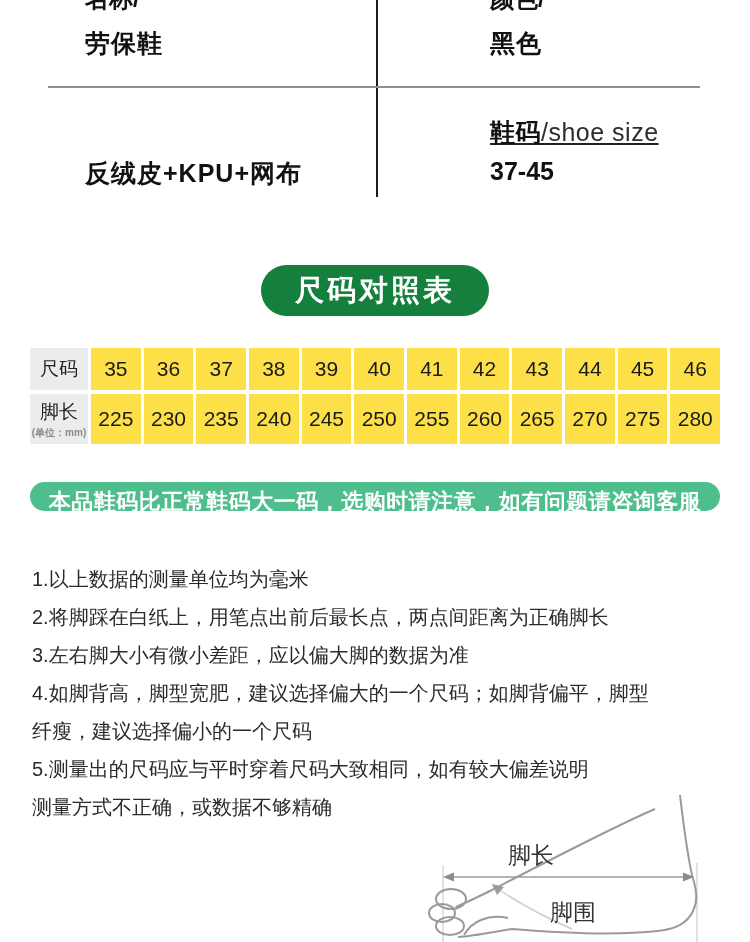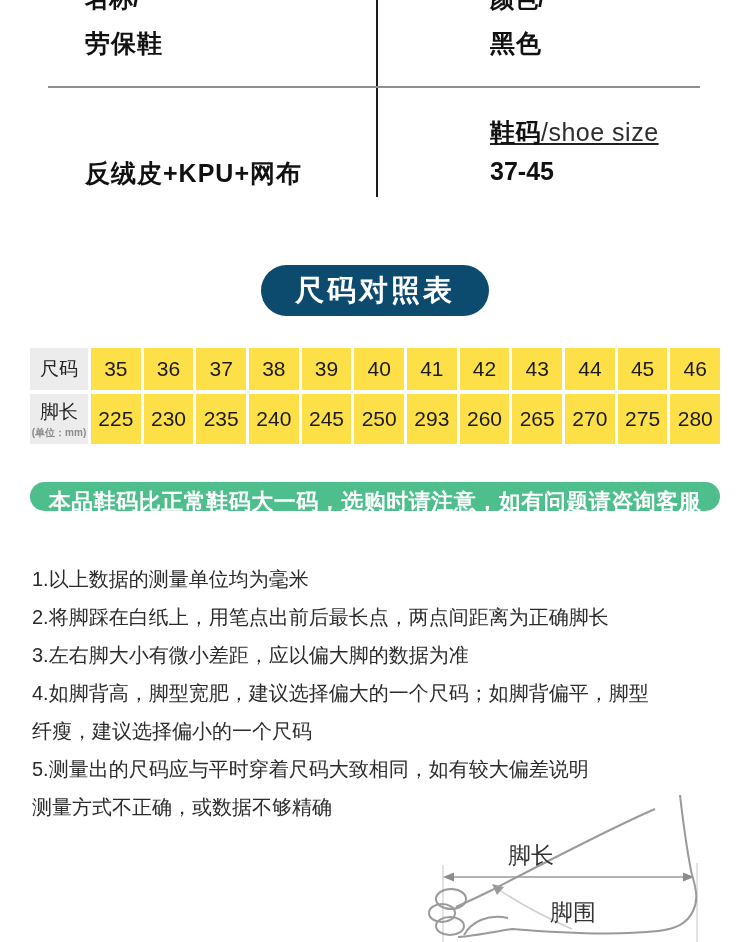--- a/index.html
+++ b/index.html
@@ -105,21 +105,21 @@
   <div class="v-divider"></div>
   <div class="h-divider"></div>
 
   <div class="spec-label" style="left:490px;top:116px;text-decoration:underline;">
     <span class="cn">鞋码</span><span class="en">/shoe size</span>
   </div>
 
   <div class="spec-value" style="left:85px;top:157px;">反绒皮+KPU+网布</div>
   <div class="spec-value" style="left:490px;top:157px;letter-spacing:0;">37-45</div>
 
-  <div class="size-badge" style="background: #0c4a6e;">尺码对照表</div>
+  <div class="size-badge" style="background: #15803d;">尺码对照表</div>
 
   <div class="size-table">
     <div class="trow row1">
       <div class="th">尺码</div>
       <div class="cells">
           <div>35</div>
           <div>36</div>
           <div>37</div>
           <div>38</div>
           <div>39</div>
@@ -137,21 +137,21 @@
         <span>脚长</span>
         <span class="unit">(单位：mm)</span>
       </div>
       <div class="cells">
           <div>225</div>
           <div>230</div>
           <div>235</div>
           <div>240</div>
           <div>245</div>
           <div>250</div>
-          <div>293</div>
+          <div>255</div>
           <div>260</div>
           <div>265</div>
           <div>270</div>
           <div>275</div>
           <div>280</div>
         </div>
     </div>
   </div>
 
   <div class="notice-banner" style="background: rgb(79, 190, 141);">本品鞋码比正常鞋码大一码，选购时请注意，如有问题请咨询客服</div>

